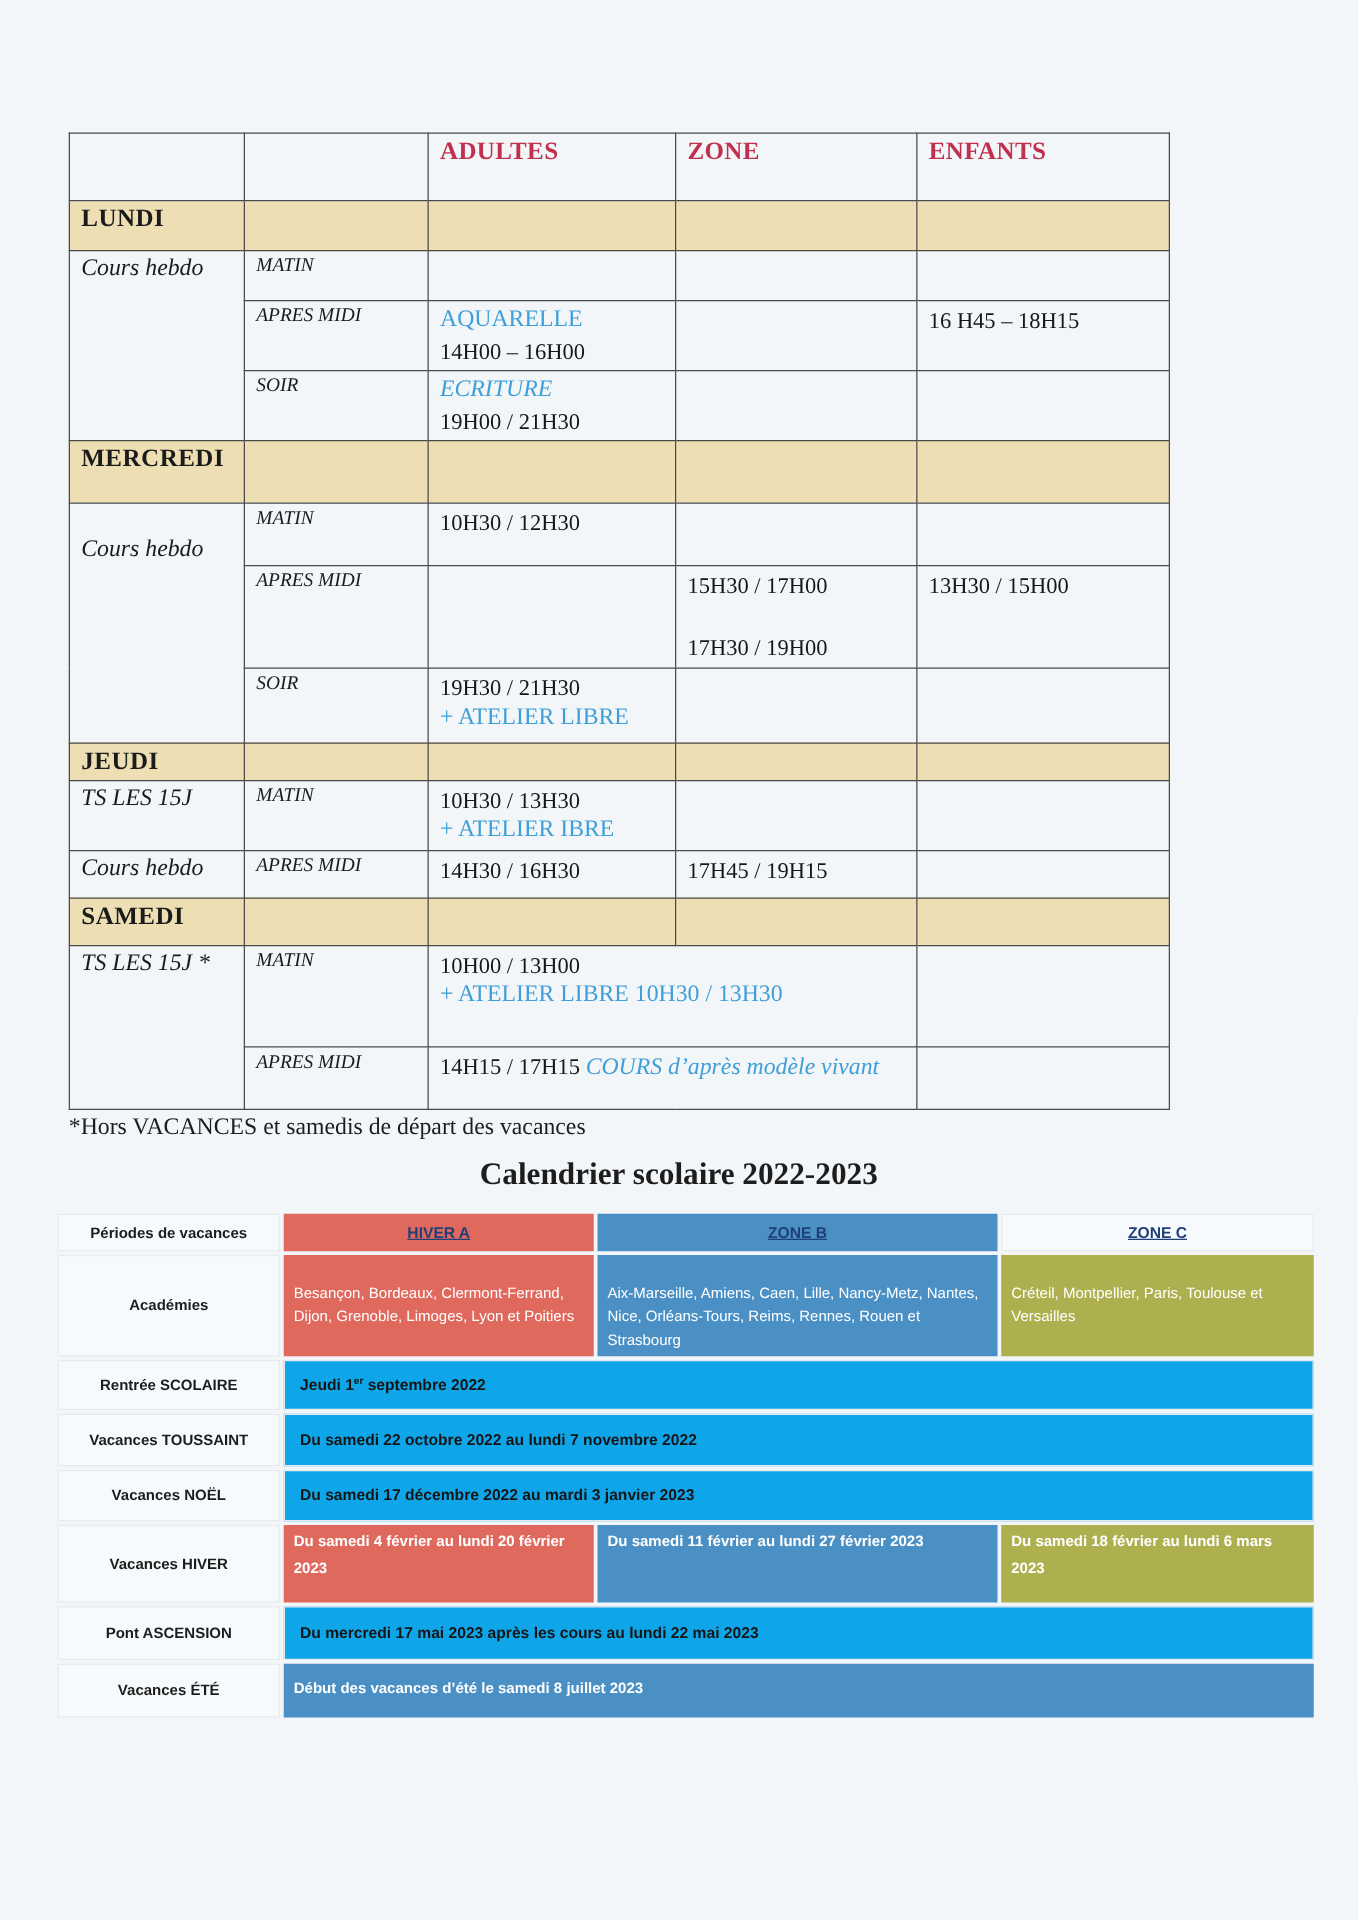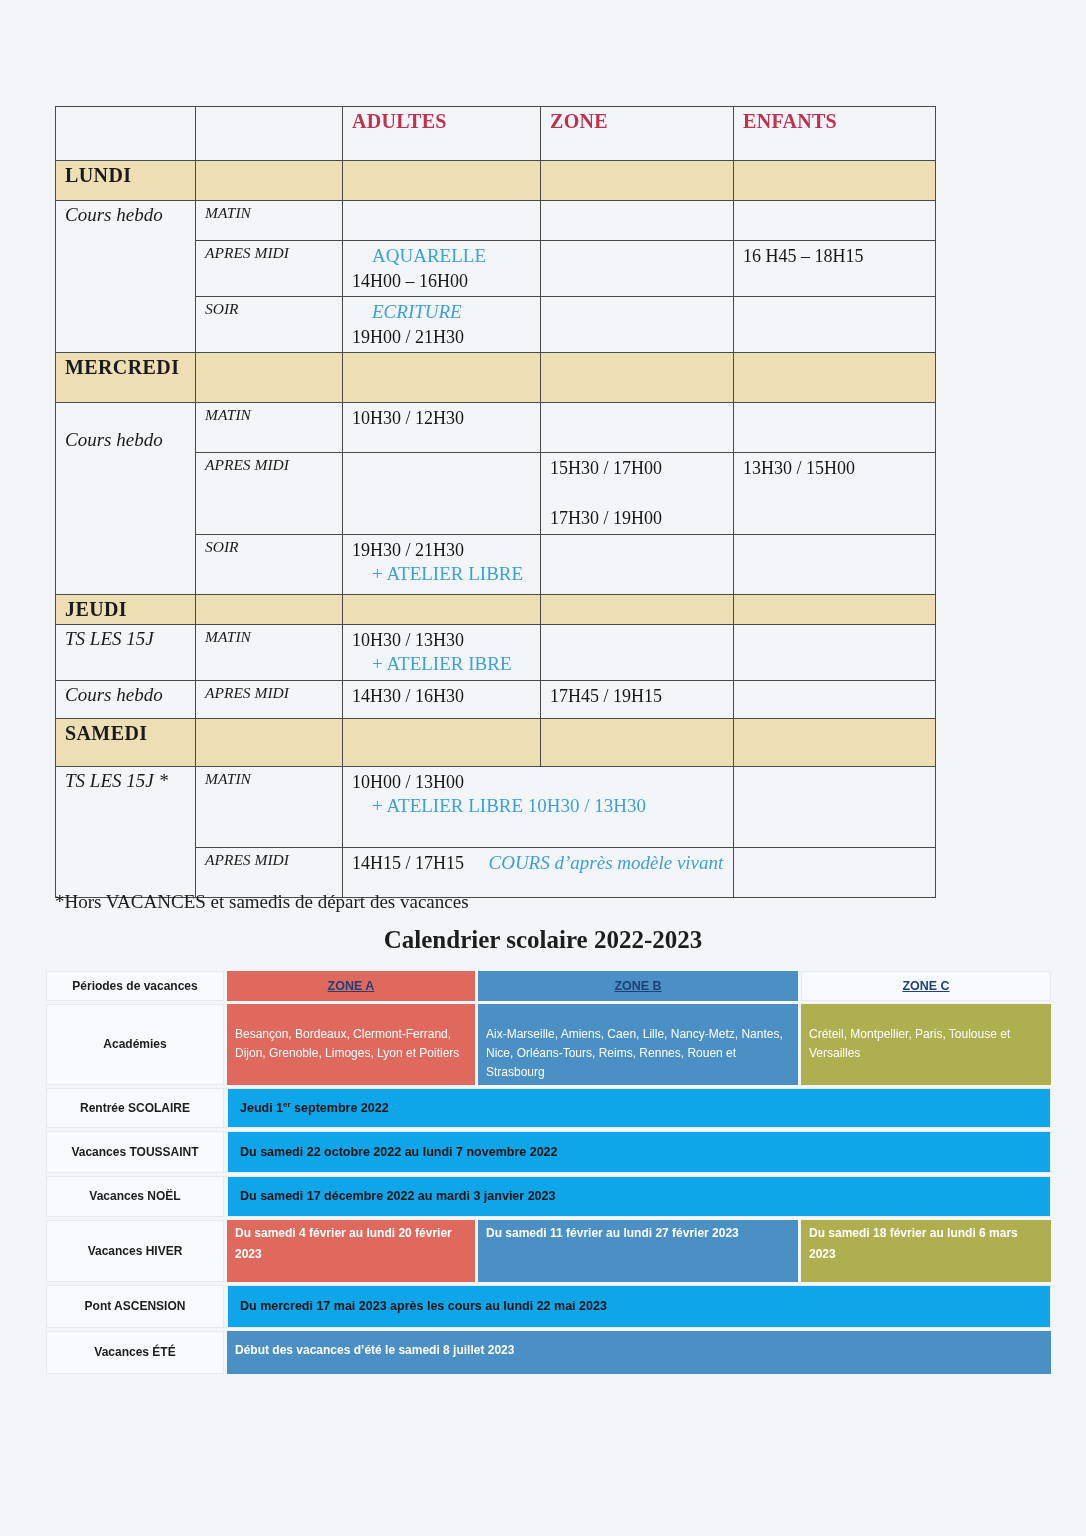--- a/index.html
+++ b/index.html
@@ -19,21 +19,21 @@
     background:transparent;
   }
   td.hdr{color:#c1304d;font-weight:bold;font-size:20px;letter-spacing:.3px;padding-top:6px;}
   tr.beige-row td{background:#eddfb3;}
   td.day-name{font-weight:bold;font-size:20px;letter-spacing:.4px;padding-top:6px;}
   td.grp{font-style:italic;font-size:19px;padding-top:10px;}
   td.grp.mid{padding-top:26px;}
   td.per{font-style:italic;font-size:15.5px;padding-top:9px;}
   .time{font-size:18px;color:#161616;line-height:1.35;}
   .blue{color:#3f9fd8;}
-  .course{font-size:19px;line-height:1.3;margin-left:20px;}
+  .course{font-size:19px;line-height:1.3;}
   .it{font-style:italic;}
   .gap-top{margin-top:26px;}
   
   .footnote{position:absolute;left:55px;top:891px;font-size:19px;color:#1d1d1d;}
   .cal-title{position:absolute;left:0;top:926px;width:1086px;text-align:center;
     font-weight:bold;font-size:25px;color:#1d1d1d;}
   
   .cal-wrap{position:absolute;left:43px;top:968px;}
   table.cal{border-collapse:separate;border-spacing:3px;table-layout:fixed;width:1000px;
     font-family:"Liberation Sans", sans-serif;}
@@ -174,21 +174,21 @@
         <td class="per">APRES MIDI</td>
         <td>
           <div class="time">14H30 / 16H30</div>
         </td>
         <td>
           <div class="time">17H45 / 19H15</div>
         </td>
         <td></td>
       </tr>
 
-      <tr class="beige-row" style="height:48px">
+      <tr class="beige-row" style="height:38px">
         <td class="day-name">SAMEDI</td>
         <td></td>
             <td></td>
         <td></td>
             <td></td>
       </tr>
       <tr style="height:81px">
         <td class="grp" rowspan="2">TS LES 15J *</td>
         <td class="per">MATIN</td>
         <td colspan="2">
@@ -218,21 +218,21 @@
       <colgroup>
         <col style="width:178px">
           <col style="width:248px">
           <col style="width:320px">
           <col style="width:250px">
       </colgroup>
 
       <tbody>
           <tr style="height:30px">
         <td class="lbl">Périodes de vacances</td>
-        <td class="zhead zone-a-bg">ZONE A</td>
+        <td class="zhead zone-a-bg">HIVER A</td>
         <td class="zhead zone-b-bg">ZONE B</td>
         <td class="zhead plainhead">ZONE C</td>
       </tr>
 
       <tr style="height:80px">
         <td class="lbl">Académies</td>
         <td class="acad zone-a-bg">Besançon, Bordeaux, Clermont-Ferrand, Dijon, Grenoble, Limoges, Lyon et Poitiers</td>
         <td class="acad zone-b-bg">Aix-Marseille, Amiens, Caen, Lille, Nancy-Metz, Nantes, Nice, Orléans-Tours, Reims, Rennes, Rouen et Strasbourg</td>
         <td class="acad zone-c-bg">Créteil, Montpellier, Paris, Toulouse et Versailles</td>
       </tr>

